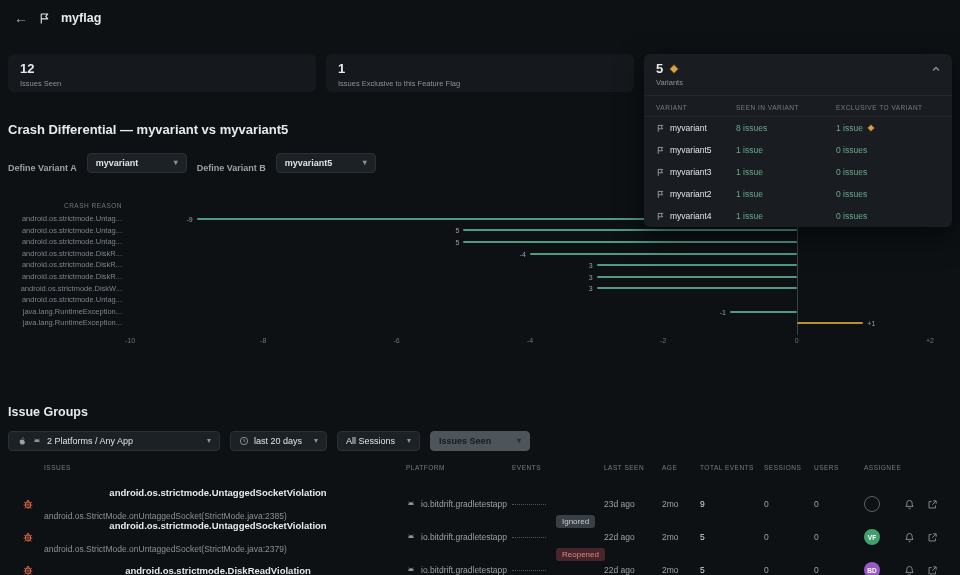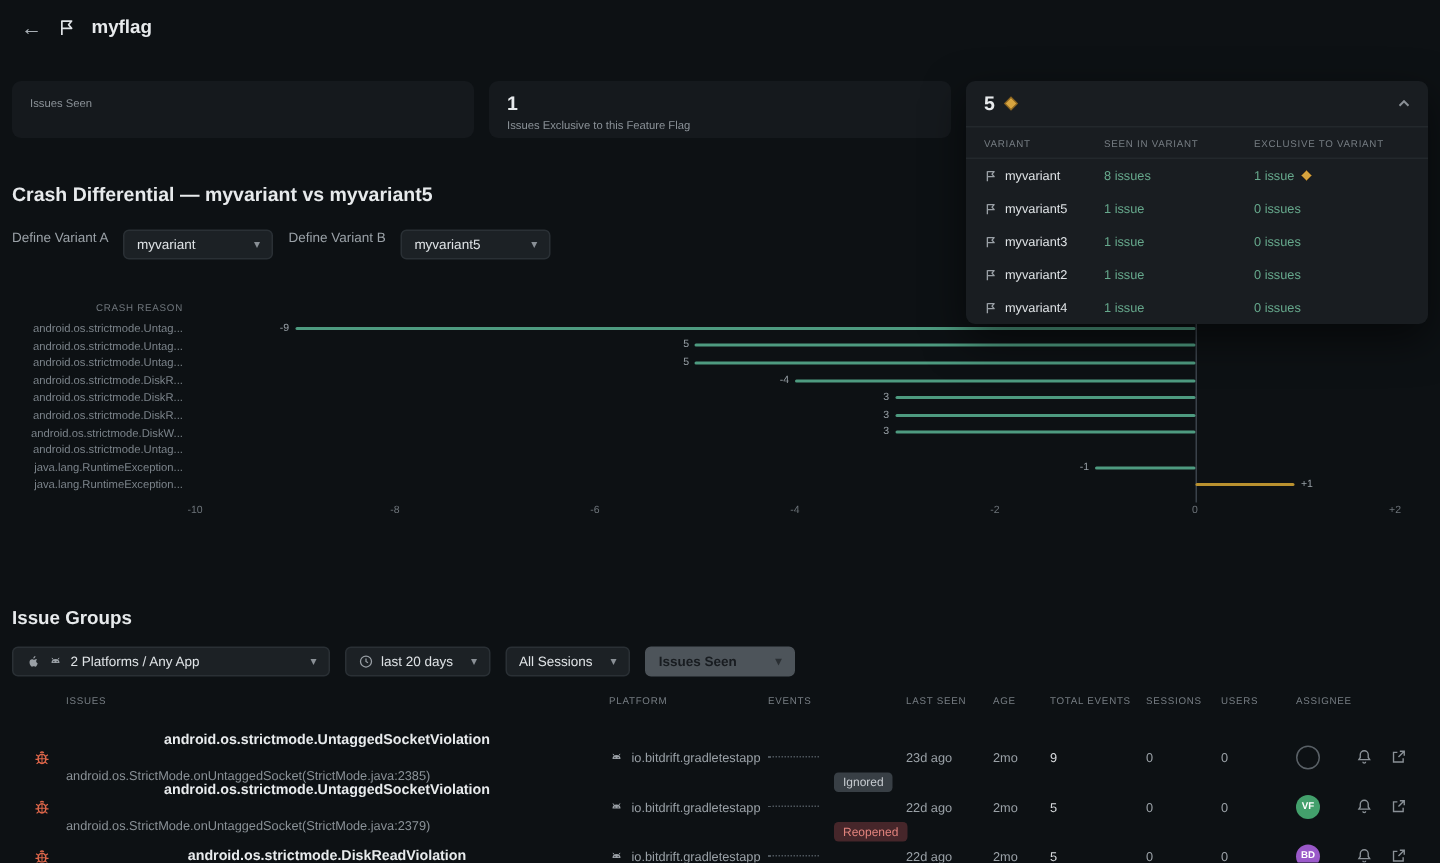--- a/index.html
+++ b/index.html
@@ -37,21 +37,21 @@
   .vp-grid { display: grid; grid-template-columns: 80px 100px 1fr; align-items: center; padding: 0 12px; }
   .vp-cols { padding-top: 8px; padding-bottom: 5px; border-bottom: 1px solid #23282c; }
   .vp-col { font-size: 6.5px; color: #767d83; letter-spacing: .5px; text-transform: uppercase; }
   .vp-row { padding-top: 6px; padding-bottom: 6px; }
   .variant-name { display: flex; align-items: center; gap: 5px; font-size: 8.5px; color: #dfe3e6; }
   .variant-name .icon { color: #9aa0a6; }
   .issue-link { font-size: 8.5px; color: #66a88c; display: inline-flex; align-items: center; gap: 4px; }
 
   
   .section-title { margin: 30px 8px 0; font-size: 13px; font-weight: 700; }
-  .controls { display: flex; align-items: flex-start; gap: 10px; margin: 16px 8px 0; }
+  .controls { display: flex; align-items: flex-end; gap: 10px; margin: 16px 8px 0; font-weight: bold; }
   .ctl-label { font-size: 9px; color: #9aa1a7; }
   .select { display: flex; align-items: center; justify-content: space-between; gap: 12px;
     background: #1c2125; border: 1px solid #2a3035; border-radius: 4px; padding: 4px 8px;
     font-size: 9px; color: #dfe3e6; min-width: 100px; }
   .chev { font-size: 8px; color: #8a9096; line-height: 1; }
 
   
   .chart { display: flex; margin: 26px 30px 0 8px; }
   .chart-left { width: 122px; flex: none; }
   .chart-col-header { font-size: 6.5px; color: #6f767c; letter-spacing: .5px; text-align: right;
@@ -113,40 +113,42 @@
     <svg width="13" height="13" viewBox="0 0 16 16">
         <path d="M4 2v12M4 2.5h8l-2.5 3 2.5 3H4" fill="none" stroke="currentColor" stroke-width="1.4" stroke-linejoin="round"></path>
       </svg>
   </span>
   <span class="page-title" data-interactable="false">myflag</span>
 </div>
 
 <div class="stats-row" data-interactable="false">
   <div class="stat-slot">
     <div class="stat-card" data-interactable="false">
+      <div class="stat-value" data-interactable="false">12</div>
       <div class="stat-label" data-interactable="false">Issues Seen</div>
     </div>
   </div>
   <div class="stat-slot">
     <div class="stat-card" data-interactable="false">
       <div class="stat-value" data-interactable="false">1</div>
       <div class="stat-label" data-interactable="false">Issues Exclusive to this Feature Flag</div>
     </div>
   </div>
   <div class="stat-slot">
     <div class="variants-panel" data-interactable="false">
       <div class="vp-head">
         <div class="vp-top">
           <span class="vp-value" data-interactable="false">5</span>
           <span class="icon" data-interactable="false">
             <svg width="10" height="10" viewBox="0 0 12 12">
                 <path d="M6 1 L11 6 L6 11 L1 6 Z" fill="#d7a43f" stroke="#8a6420" stroke-width="1"></path>
               </svg>
           </span>
         </div>
+        <div class="vp-label" data-interactable="false">Variants</div>
         <span class="icon vp-collapse" data-interactable="true">
           <svg width="12" height="12" viewBox="0 0 12 12">
               <path d="M3 7.5 L6 4.5 L9 7.5" fill="none" stroke="currentColor" stroke-width="1.3"></path>
             </svg>
         </span>
       </div>
       <div class="vp-grid vp-cols" data-interactable="false">
         <span class="vp-col" data-interactable="false">Variant</span>
         <span class="vp-col" data-interactable="false">Seen in variant</span>
         <span class="vp-col" data-interactable="false">Exclusive to variant</span>

